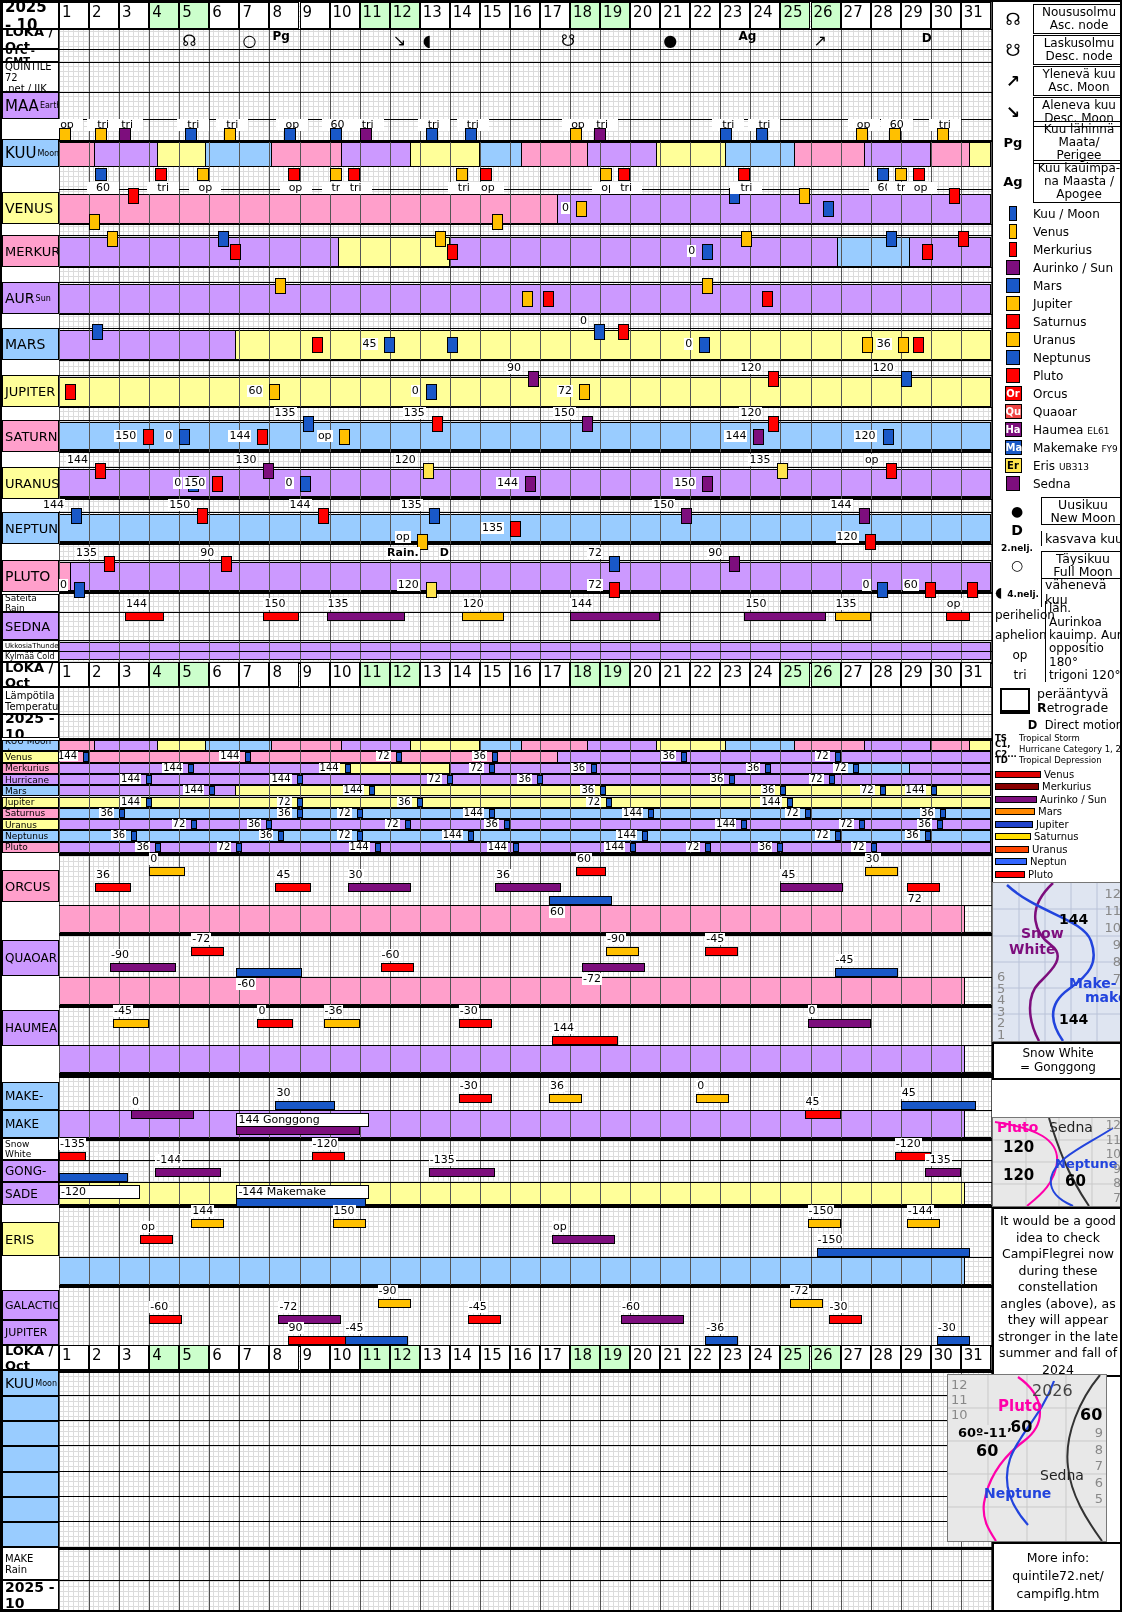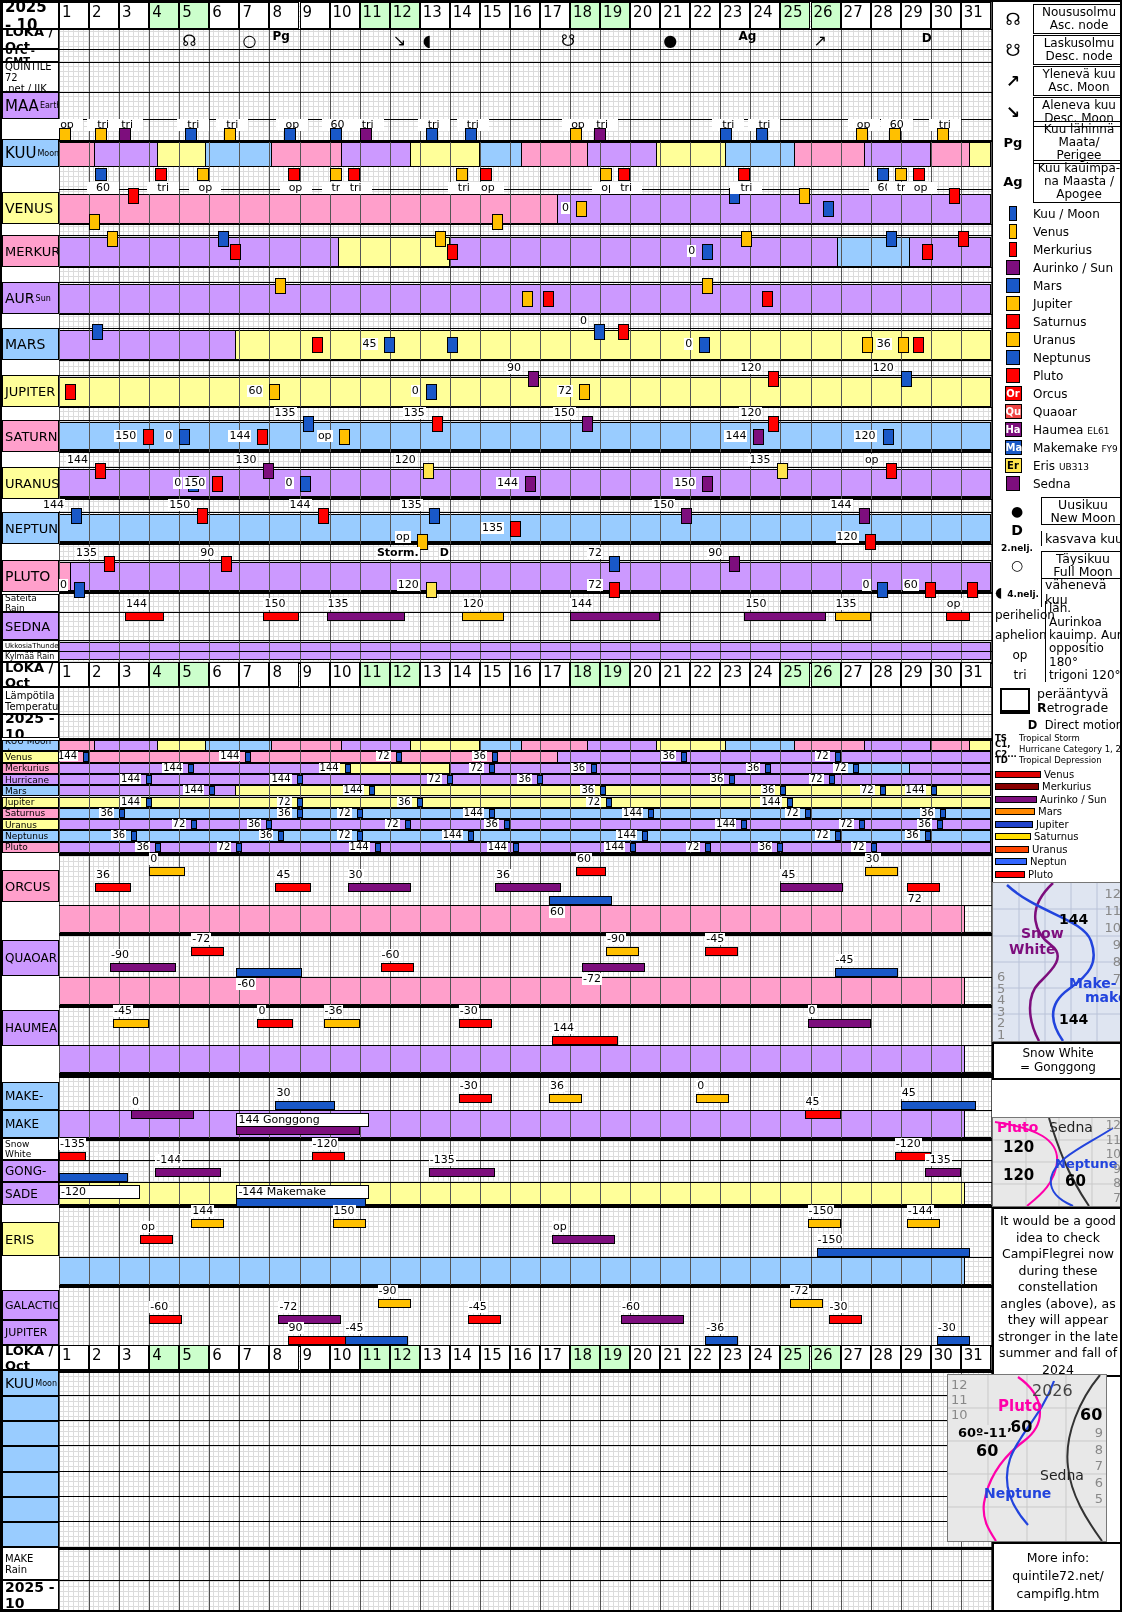--- a/index.html
+++ b/index.html
@@ -520,21 +520,21 @@
     <div class="leftcell" style="top: 280px; height: 32px; background: rgb(204, 153, 255); font-size: 14px;">AUR<span style="font-size: 8px; margin-left: 1px;">Sun</span></div>
     <div class="leftcell" style="top: 326px; height: 32px; background: rgb(153, 204, 255); font-size: 14px;">MARS</div>
     <div class="leftcell" style="top: 373px; height: 32px; background: rgb(255, 255, 153); font-size: 13px;">JUPITER</div>
     <div class="leftcell" style="top: 418px; height: 32px; background: rgb(255, 159, 203); font-size: 13px;">SATURN</div>
     <div class="leftcell" style="top: 465px; height: 32px; background: rgb(255, 255, 153); font-size: 13px;">URANUS</div>
     <div class="leftcell" style="top: 510px; height: 32px; background: rgb(153, 204, 255); font-size: 13px;">NEPTUN</div>
     <div class="leftcell" style="top: 558px; height: 32px; background: rgb(255, 159, 203); font-size: 14px;">PLUTO</div>
     <div class="leftcell" style="top: 592px; height: 18px; background: rgb(255, 255, 255); font-size: 9px;">Sateita  Rain</div>
     <div class="leftcell" style="top: 610px; height: 28px; background: rgb(204, 153, 255); font-size: 13px;">SEDNA</div>
     <div class="leftcell" style="top: 638px; height: 11px; background: rgb(255, 255, 255); font-size: 7px;">UkkosiaThunder</div>
-    <div class="leftcell" style="top: 649px; height: 11px; background: rgb(255, 255, 255); font-size: 8px;">Kylmää Rain</div>
+    <div class="leftcell" style="top: 649px; height: 11px; background: rgb(255, 255, 255); font-size: 8px;">Kylmää Cold</div>
     <div class="leftcell" style="top: 660px; height: 25px; background: rgb(255, 255, 255); font-size: 13px; font-weight: bold;">LOKA / Oct</div>
     <div class="leftcell" style="top: 685px; height: 27px; background: rgb(255, 255, 255); font-size: 10px; flex-direction: column; align-items: flex-start; justify-content: center;">
       <div>Lämpötila</div>
       <div>Temperature</div>
     </div>
     <div class="leftcell" style="top: 712px; height: 24px; background: rgb(255, 255, 255); font-size: 14px; font-weight: bold;">2025 - 10</div>
     <div class="leftcell" style="top: 868px; height: 32px; background: rgb(255, 159, 203); font-size: 13px;">ORCUS</div>
     <div class="leftcell" style="top: 938px; height: 36px; background: rgb(204, 153, 255); font-size: 12px;">QUAOAR</div>
     <div class="leftcell" style="top: 1008px; height: 36px; background: rgb(204, 153, 255); font-size: 12px;">HAUMEA</div>
     <div class="leftcell" style="top: 1080px; height: 28px; background: rgb(153, 204, 255); font-size: 12px;">MAKE-</div>
@@ -717,21 +717,21 @@
     <div class="band" style="top: 560px; width: 933px; height: 30px; border-bottom: 2px solid rgb(0, 0, 0);">
       <div class="seg" style="left: 0px; width: 12.024px; background: rgb(255, 159, 203);"></div>
       <div class="seg" style="left: 12.024px; width: 919.836px; background: rgb(204, 153, 255);"></div>
     </div>
     <div class="chip" style="left: 72px; top: 580px; width: 11px; height: 16px; background: rgb(25, 88, 200);"></div>
     <div class="mlab" style="top: 577px; right: 1052px;">0</div>
     <div class="chip" style="left: 102.1px; top: 554px; width: 11px; height: 16px; background: rgb(255, 0, 0);"></div>
     <div class="mlab" style="top: 545px; right: 1021.9px;">135</div>
     <div class="chip" style="left: 219.3px; top: 554px; width: 11px; height: 16px; background: rgb(255, 0, 0);"></div>
     <div class="mlab" style="top: 545px; right: 904.7px;">90</div>
-    <div class="mlab" style="top: 545px; right: 700.3px; font-weight: bold;">Storm.</div>
+    <div class="mlab" style="top: 545px; right: 700.3px; font-weight: bold;">Rain.</div>
     <div class="chip" style="left: 423.7px; top: 580px; width: 11px; height: 16px; background: rgb(255, 228, 77);"></div>
     <div class="mlab" style="top: 577px; right: 700.3px;">120</div>
     <div class="mlab" style="top: 545px; right: 670.2px; font-weight: bold;">D</div>
     <div class="chip" style="left: 607.1px; top: 554px; width: 11px; height: 16px; background: rgb(25, 88, 200);"></div>
     <div class="mlab" style="top: 545px; right: 516.9px;">72</div>
     <div class="chip" style="left: 607.1px; top: 580px; width: 11px; height: 16px; background: rgb(255, 0, 0);"></div>
     <div class="mlab" style="top: 577px; right: 516.9px;">72</div>
     <div class="chip" style="left: 727.3px; top: 554px; width: 11px; height: 16px; background: rgb(125, 14, 125);"></div>
     <div class="mlab" style="top: 545px; right: 396.7px;">90</div>
     <div class="chip" style="left: 874.6px; top: 580px; width: 11px; height: 16px; background: rgb(25, 88, 200);"></div>

